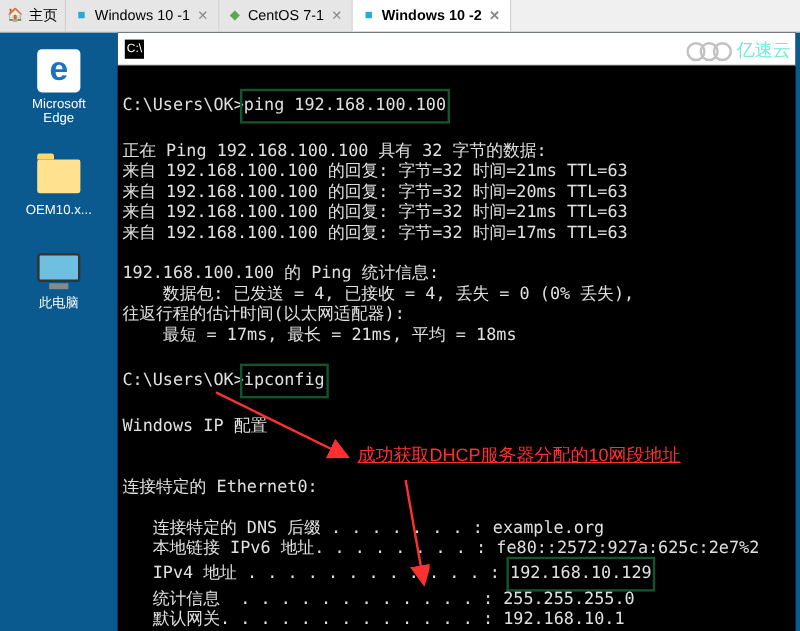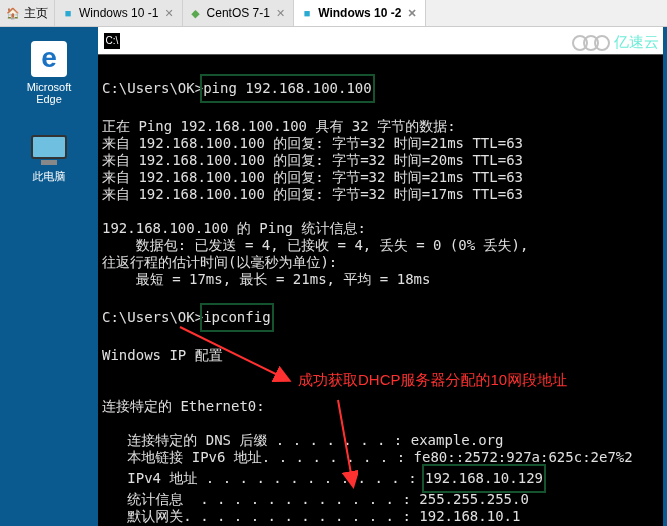--- a/index.html
+++ b/index.html
@@ -240,20 +240,26 @@
 <div class="desktop">
   <div class="desktop-item">
     <div class="desktop-icon">
         <div class="icon-edge">e</div>
       </div>
     <div>Microsoft</div>
     <div>Edge</div>
   </div>
   <div class="desktop-item">
     <div class="desktop-icon">
+        <div class="icon-folder"></div>
+      </div>
+    <div>OEM10.x...</div>
+  </div>
+  <div class="desktop-item">
+    <div class="desktop-icon">
         <div class="icon-monitor"></div>
       </div>
     <div>此电脑</div>
   </div>
 </div>
 
 <div class="cmd-window">
   <div class="cmd-title">
     <span class="cmd-title-icon">C:\</span>
   </div>
@@ -261,36 +267,36 @@
 <span>C:\Users\OK&gt;</span><span class="highlight-box">ping 192.168.100.100</span>
 
 <span>正在 Ping 192.168.100.100 具有 32 字节的数据:</span>
 <span>来自 192.168.100.100 的回复: 字节=32 时间=21ms TTL=63</span>
 <span>来自 192.168.100.100 的回复: 字节=32 时间=20ms TTL=63</span>
 <span>来自 192.168.100.100 的回复: 字节=32 时间=21ms TTL=63</span>
 <span>来自 192.168.100.100 的回复: 字节=32 时间=17ms TTL=63</span>
 
 <span>192.168.100.100 的 Ping 统计信息:</span>
 <span>    数据包: 已发送 = 4, 已接收 = 4, 丢失 = 0 (0% 丢失),</span>
-<span>往返行程的估计时间(以毫秒为单位):</span>
+<span>往返行程的估计时间(以太网适配器):</span>
 <span>    最短 = 17ms, 最长 = 21ms, 平均 = 18ms</span>
 
 <span>C:\Users\OK&gt;</span><span class="highlight-box">ipconfig</span>
 
 <span>Windows IP 配置</span>
 
 
 <span>连接特定的 Ethernet0:</span>
 
 <span>   连接特定的 DNS 后缀 . . . . . . . : example.org</span>
 <span>   本地链接 IPv6 地址. . . . . . . . : fe80::2572:927a:625c:2e7%2</span>
 <span>   IPv4 地址 . . . . . . . . . . . . : </span><span class="highlight-box">192.168.10.129</span>
 <span>   统计信息  . . . . . . . . . . . . : 255.255.255.0</span>
 <span>   默认网关. . . . . . . . . . . . . : 192.168.10.1</span>
-    <div class="annotation" style="left:200px; top:316px;">成功获取DHCP服务器分配的10网段地址</div>
+    <div class="annotation" style="left:200px; top:316px;text-decoration:underline;">成功获取DHCP服务器分配的10网段地址</div>
     <svg class="arrow-svg" style="left:80px; top:270px;" width="180" height="170">
       <defs>
         <marker id="ah" markerWidth="9" markerHeight="9" refX="7" refY="4.5" orient="auto">
           <path d="M0,0 L9,4.5 L0,9 Z" fill="#ff3030"></path>
         </marker>
       </defs>
       <line x1="2" y1="2" x2="110" y2="55" stroke="#ff3030" stroke-width="2" marker-end="url(#ah)"></line>
       <line x1="160" y1="75" x2="175" y2="160" stroke="#ff3030" stroke-width="2" marker-end="url(#ah)"></line>
     </svg>
   </div>

